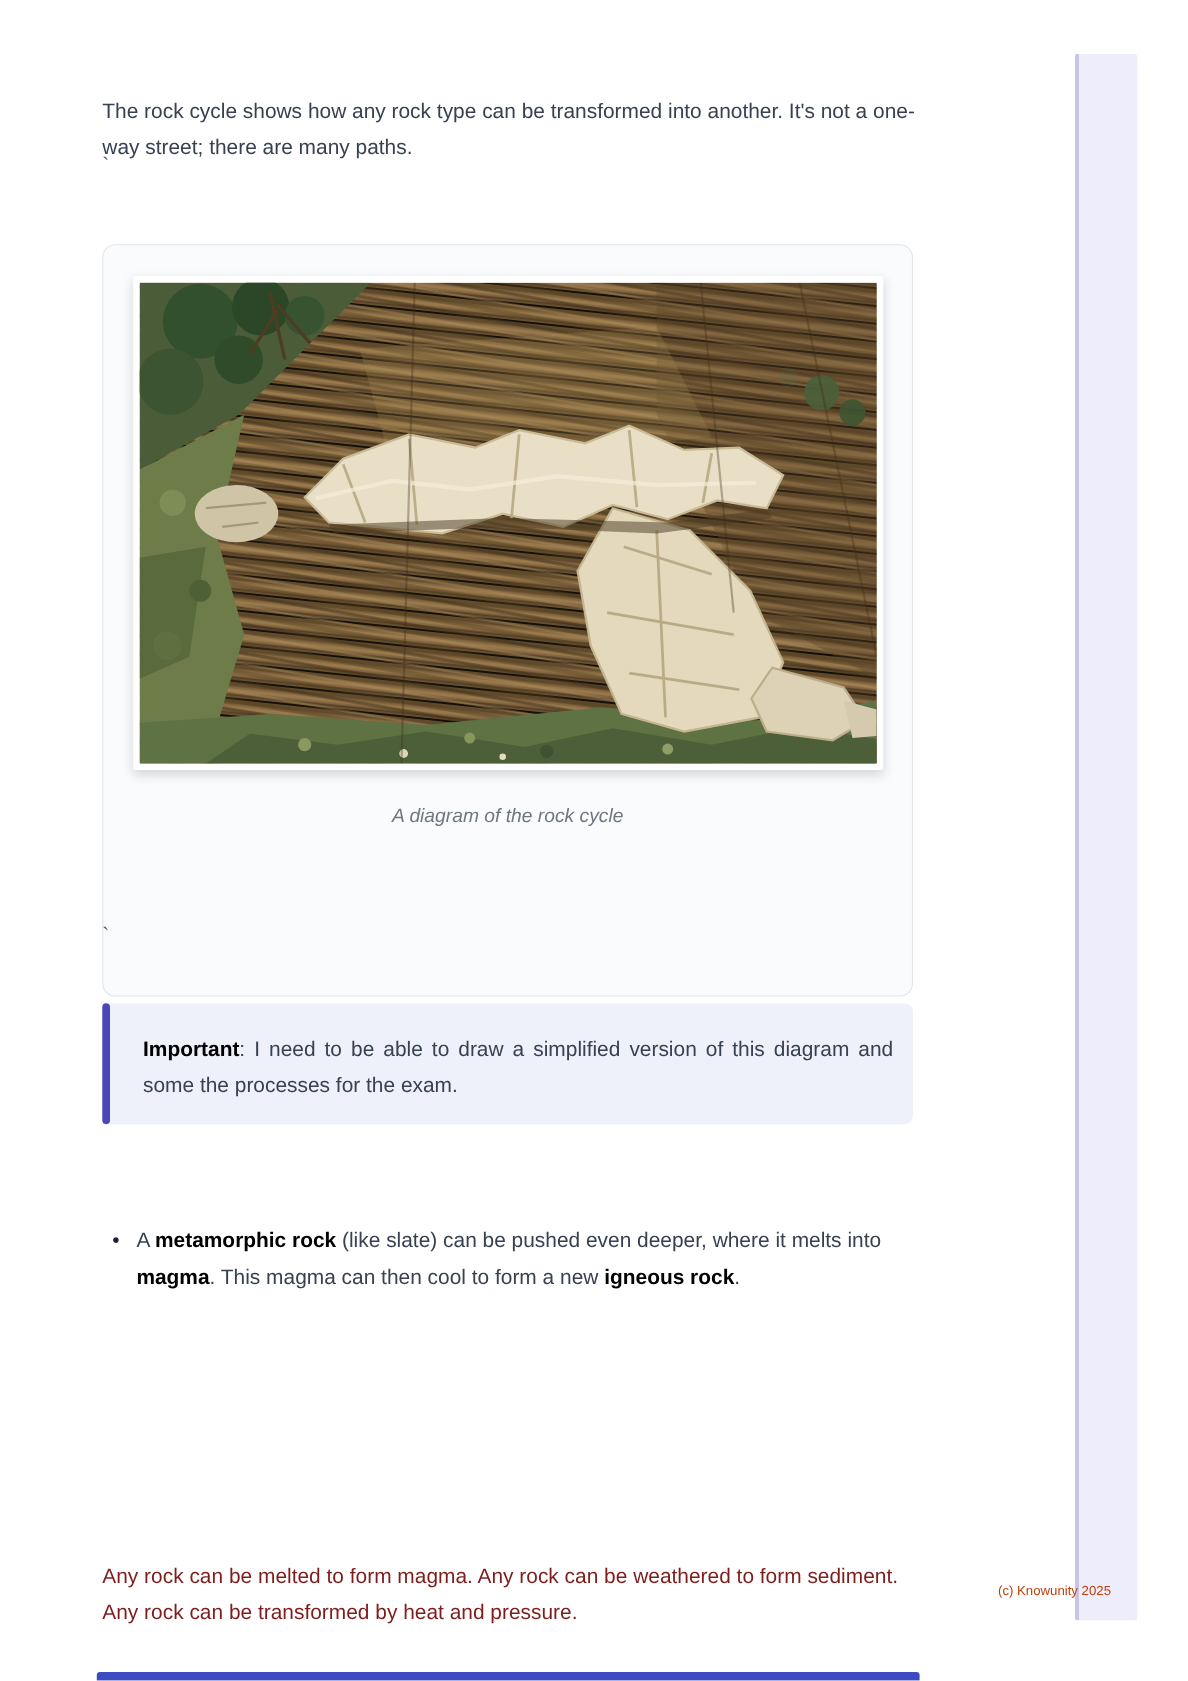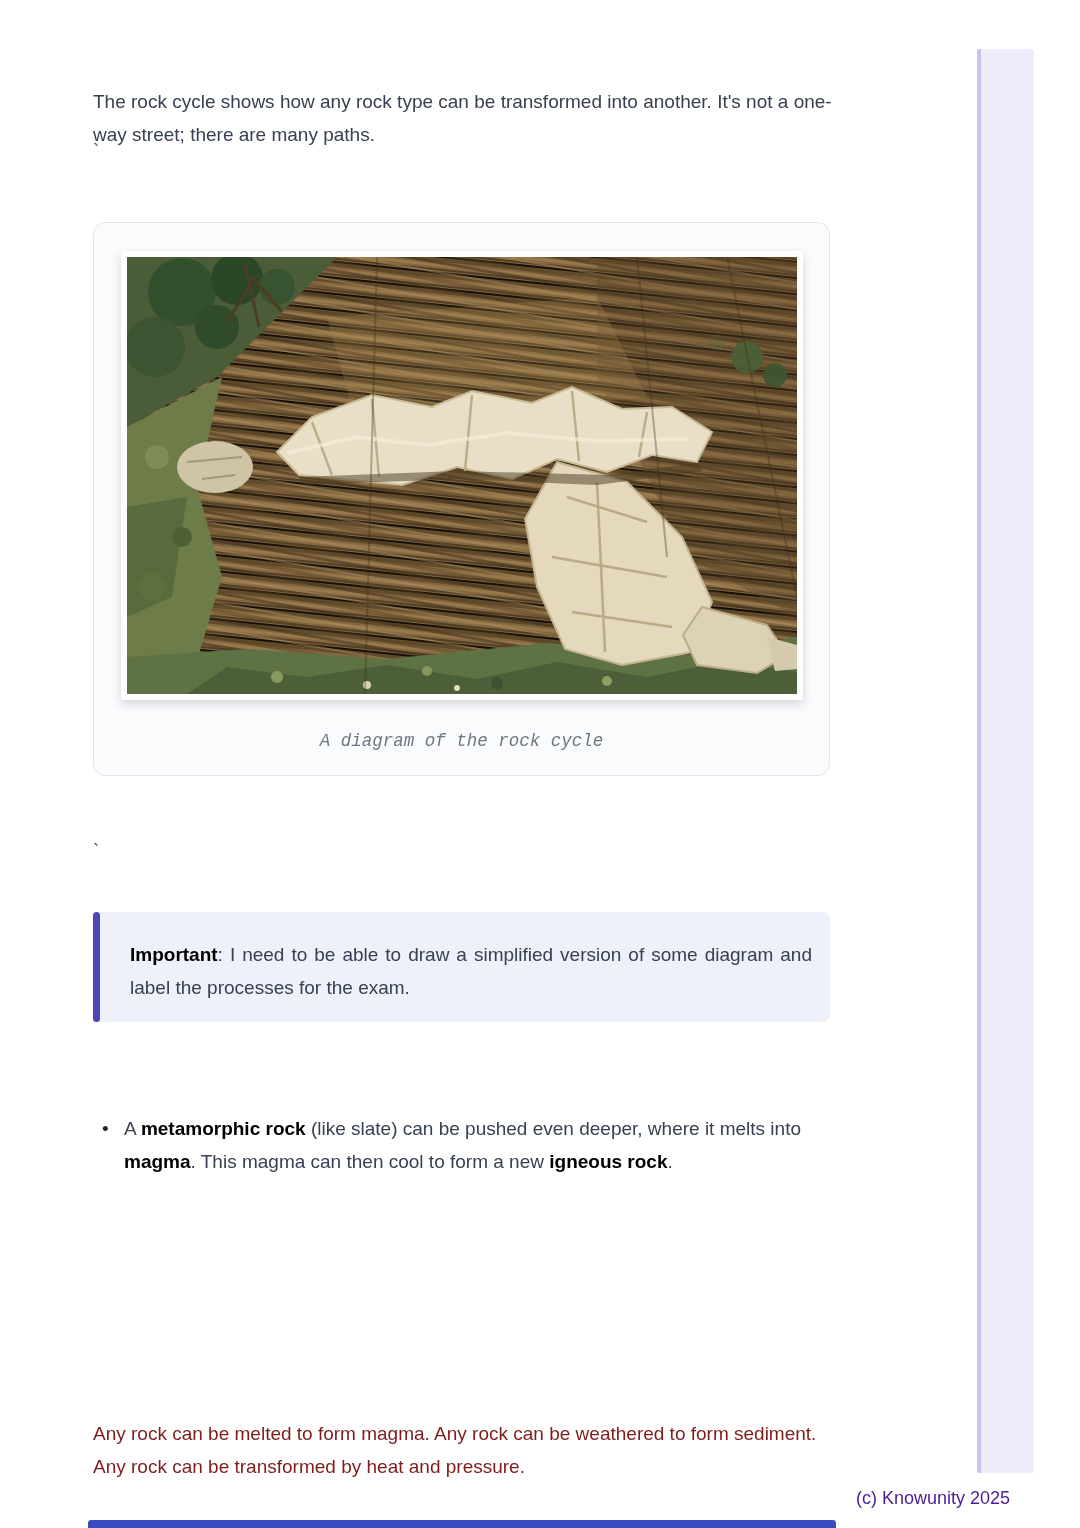--- a/index.html
+++ b/index.html
@@ -10,22 +10,22 @@
   .abs{position:absolute;}
   .body-text{font-size:19px;line-height:33px;color:#374151;margin-top:30px;}
   .b{font-weight:bold;color:#000000;}
   
   .intro{left:93px;top:55px;width:745px;}
   .tick{left:93px;font-size:19px;color:#4b5563;}
   .tick1{top:140px;}
   .tick2{top:840px;}
   
   .card{
-    left:93px;top:222px;width:737px;height:554px;box-sizing:border-box;
-    background:#fafbfd;border:1px solid #e3e5ec;border-radius:12px;font-family:Liberation Mono, monospace;
+    left:93px;top:222px;width:737px;height:684px;box-sizing:border-box;
+    background:#fafbfd;border:1px solid #e3e5ec;border-radius:12px;
   }
   .photo-frame{
     width:682px;height:449px;box-sizing:border-box;margin:28px auto 0 auto;
     background:#ffffff;padding:6px;border-radius:2px;
     box-shadow:0 4px 10px rgba(40,45,60,0.18);
   }
   .photo-frame svg{display:block;}
   .caption{
     margin-top:31px;text-align:center;font-style:italic;
     font-size:17.5px;color:#6f7683;
@@ -46,21 +46,21 @@
   .bullets{left:93px;top:1112px;width:737px;margin:0;padding:0;list-style:none;}
   .bullets li{position:relative;padding-left:31px;}
   .bullets li + li{margin-top:11px;}
   .bullets li::before{
     content:"\2022";position:absolute;left:9px;top:0;
     color:#1b2331;font-size:19px;
   }
   .closing{left:93px;top:1387px;width:737px;color:#7f1d1d;}
   
   .watermark{
-    right:70px;top:1488px;font-size:18px;color:#4c1d95;z-index:5;
+    right:70px;top:1439px;font-size:12px;color:#c2410c;z-index:5;
   }
   
   .side-strip{
     left:977px;top:49px;width:53px;height:1424px;
     background:#ededfb;border-left:4px solid #c8c5ec;border-radius:2px;z-index:1;
   }
   
   .bottom-bar{
     left:88px;top:1520px;width:748px;height:8px;background:#3b4cc0;
     border-radius:3px 3px 0 0;
@@ -153,21 +153,21 @@
         <path d="M250,0 L238,437 M510,0 L540,300 M600,0 L670,340" stroke="#3f2f1a" stroke-width="2" fill="none" opacity="0.35"></path>
       </svg>
     </div>
     <p class="caption">A diagram of the rock cycle</p>
   </div>
 
   <div class="abs tick tick2">`</div>
 
   <div class="abs callout">
     <p class="body-text">
-      <span class="b">Important</span><span>: I need to be able to draw a simplified version of some diagram and label the processes for the exam.</span>
+      <span class="b">Important</span><span>: I need to be able to draw a simplified version of this diagram and some the processes for the exam.</span>
     </p>
   </div>
 
 
   <ul class="abs body-text bullets">
     <li>
       <span>A </span><span class="b">metamorphic rock</span><span> (like slate) can be pushed even deeper, where it melts into </span><span class="b">magma</span><span>. This magma can then cool to form a new </span><span class="b">igneous rock</span><span>.</span>
     </li>
   </ul>
 

